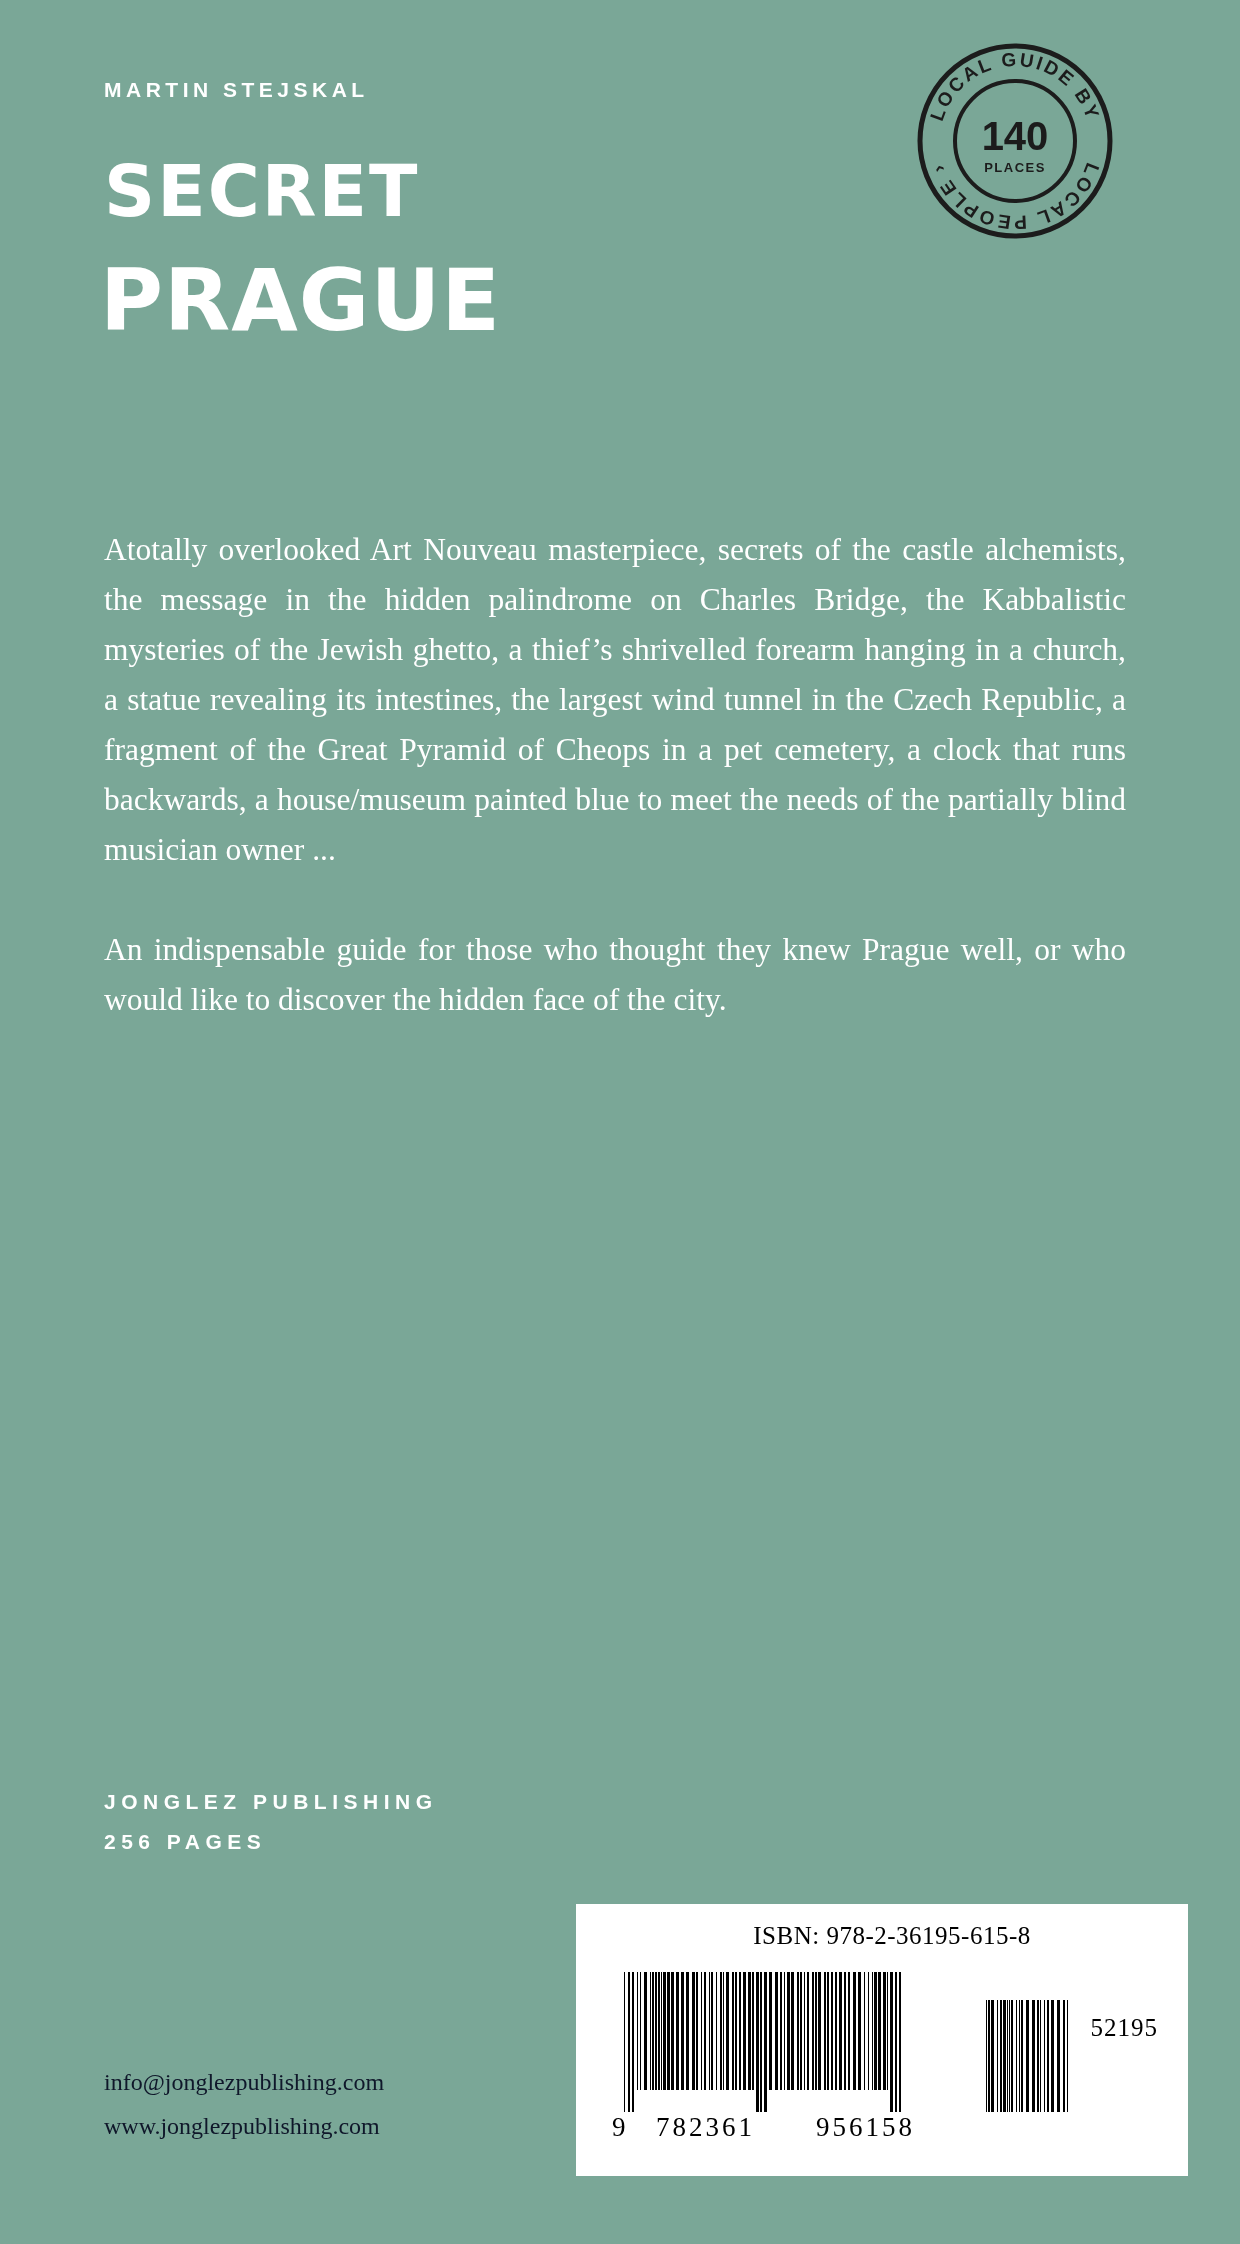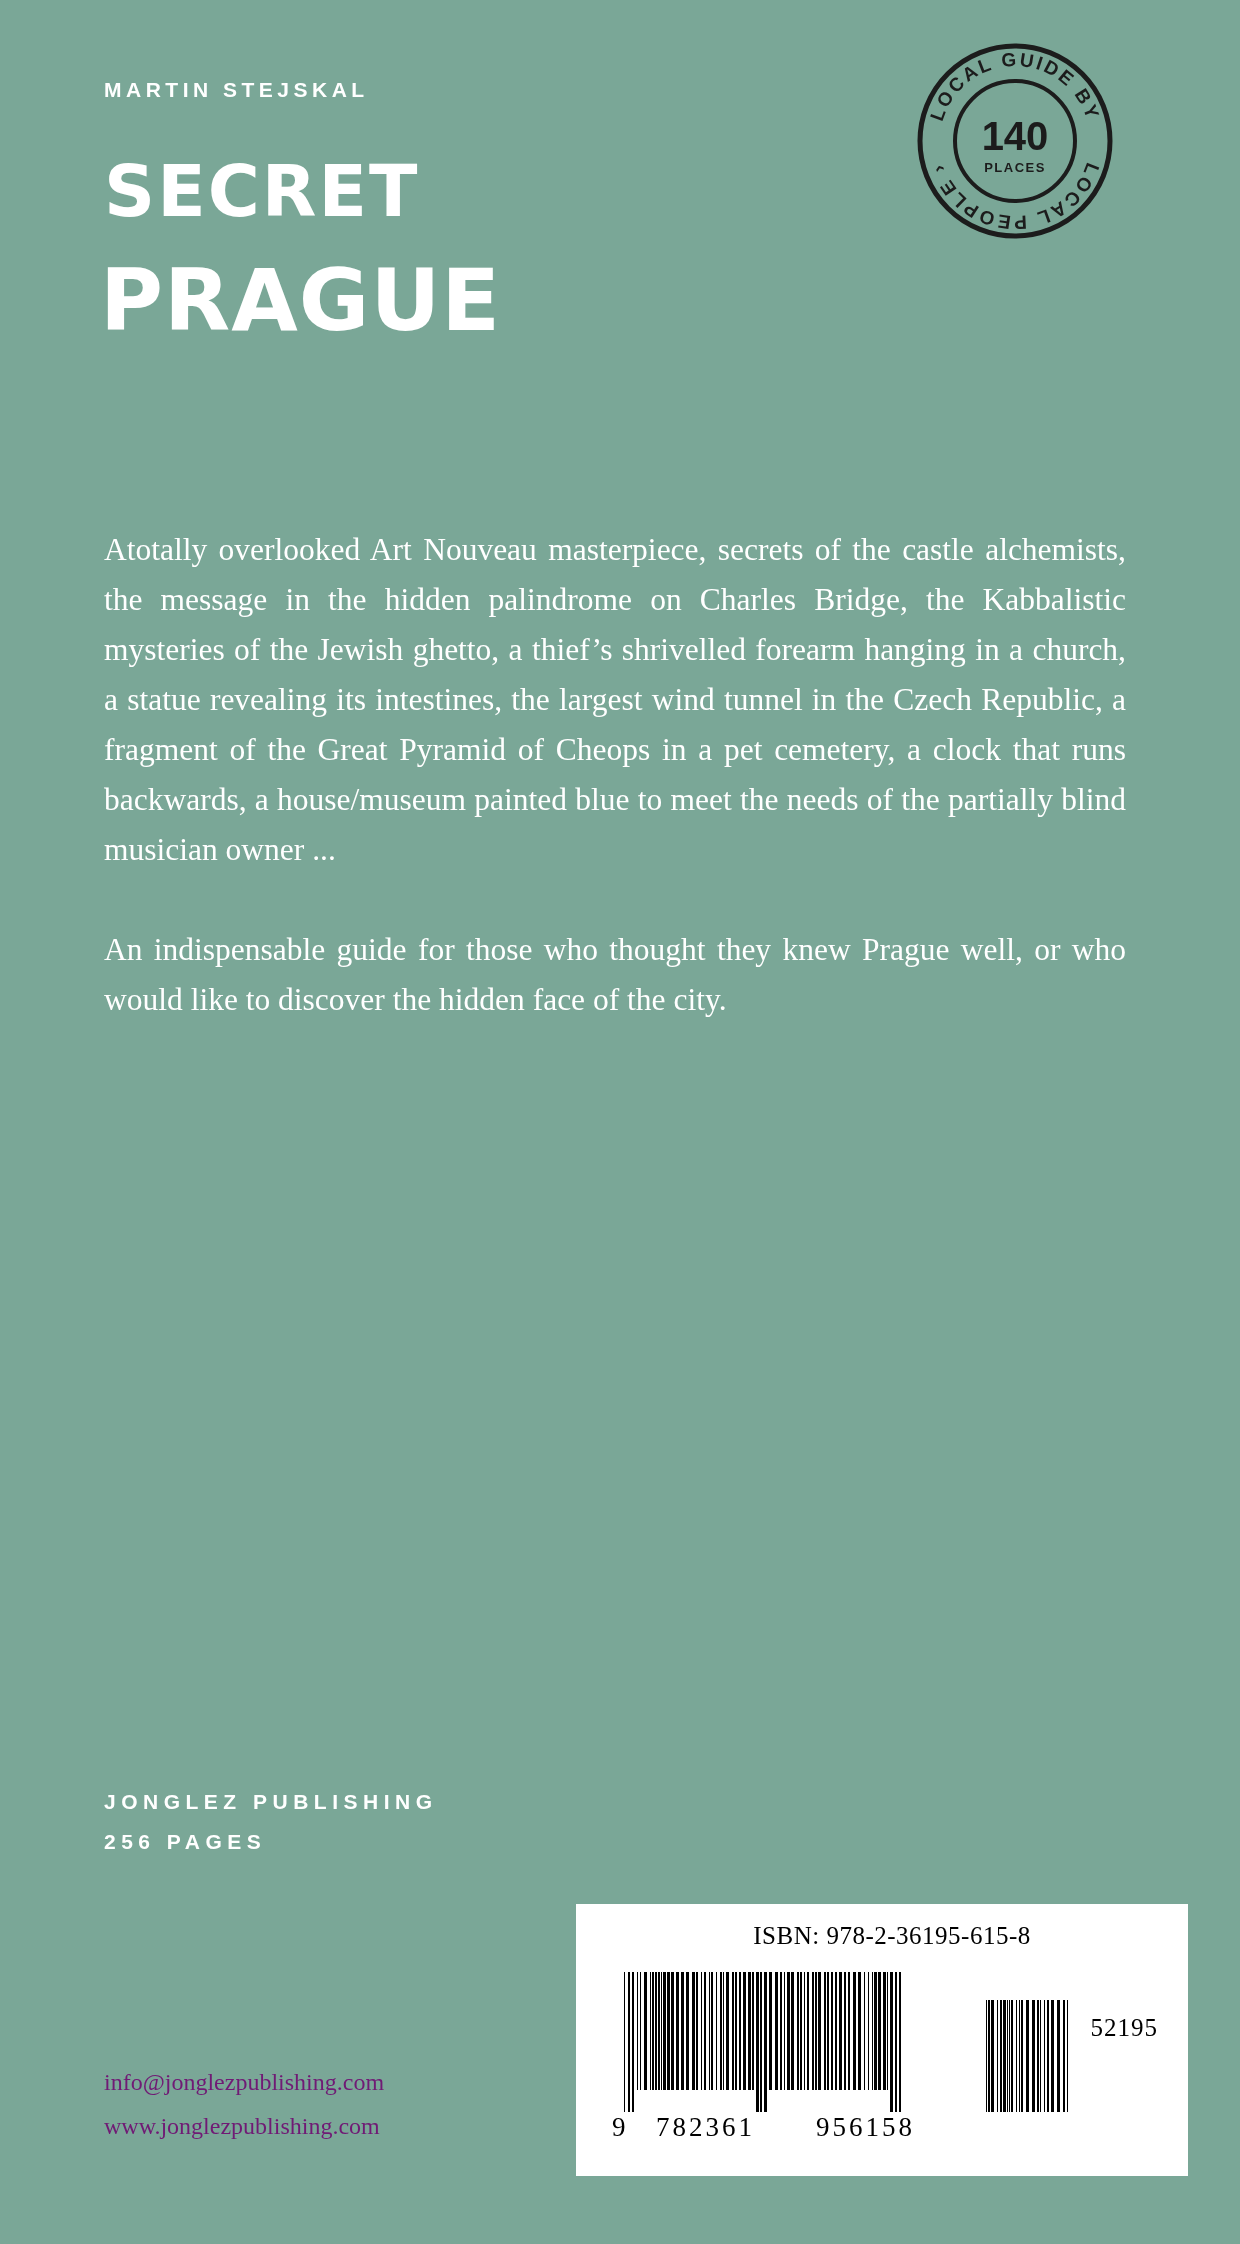--- a/index.html
+++ b/index.html
@@ -95,21 +95,21 @@
     font-family: "Liberation Serif", serif;
     font-weight: bold;
     font-size: 26px;
     letter-spacing: 2.5px;
     line-height: 41px;
   }
   .contact {
     position: absolute;
     left: 104px;
     top: 2060px;
-    color: #701a75;
+    color: #0f172a;
     font-family: "Liberation Serif", serif;
     font-size: 24px;
     line-height: 44px;
   }
   
   .barcode-panel {
     position: absolute;
     left: 576px;
     top: 1904px;
     width: 612px;

